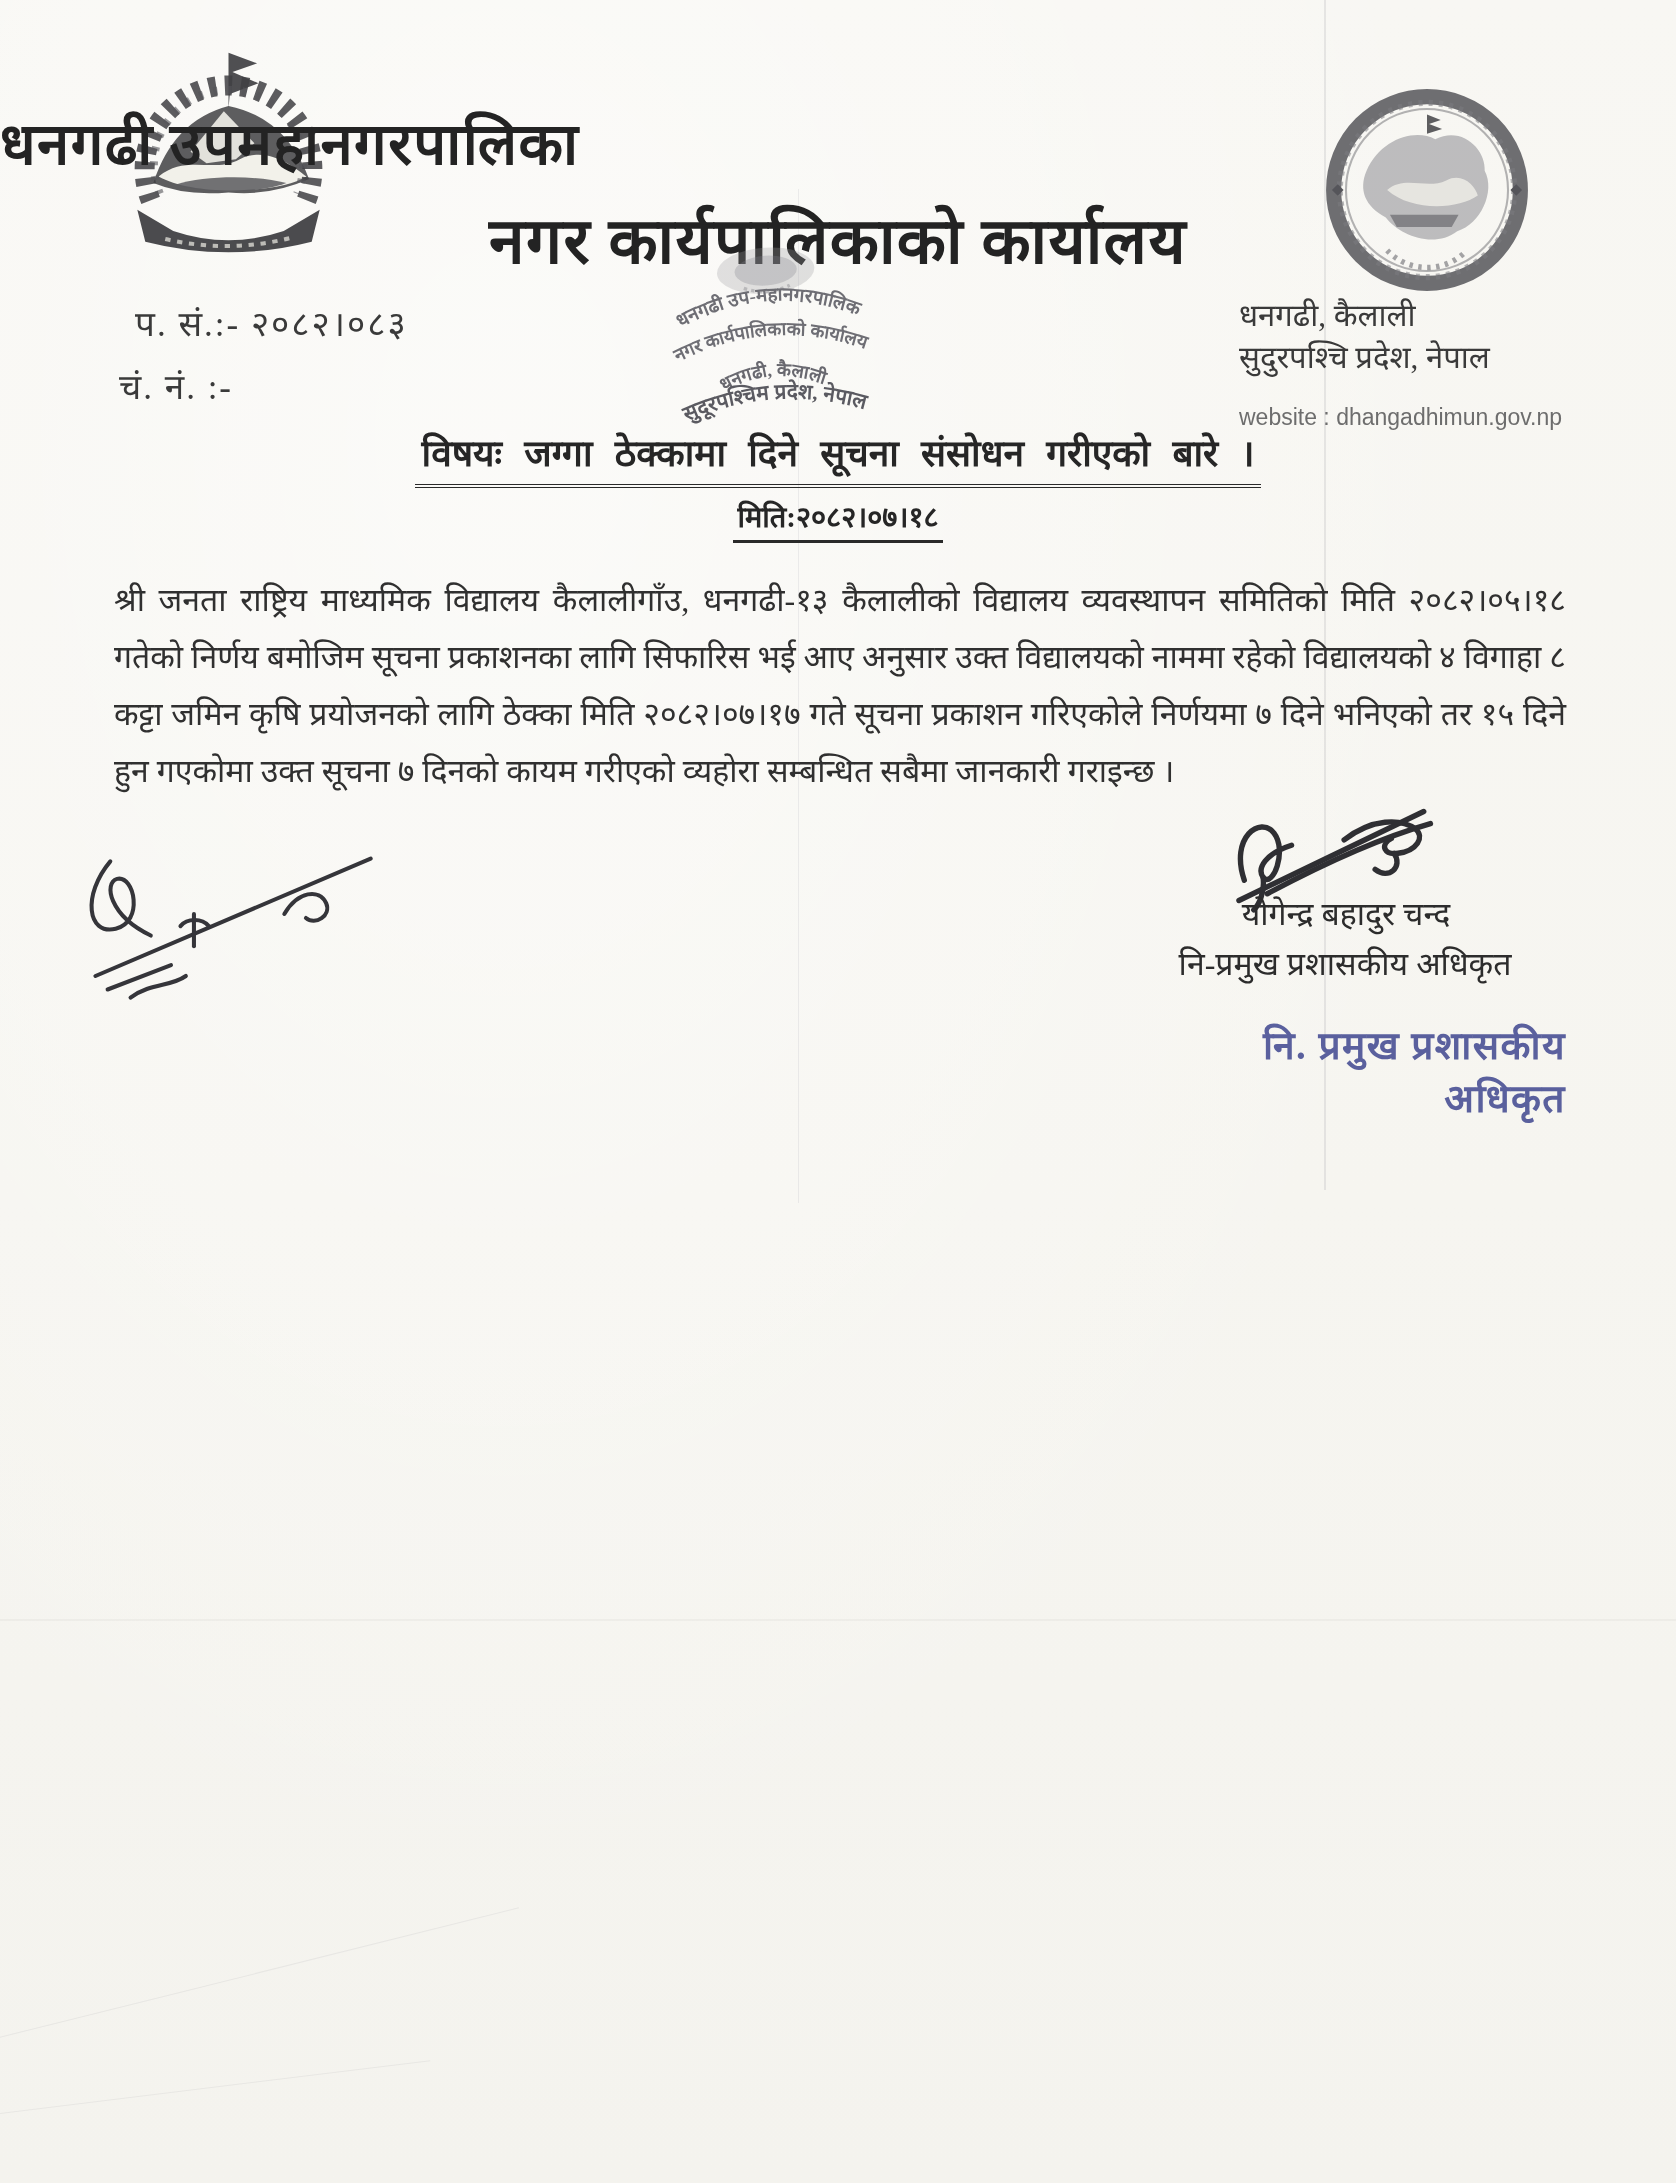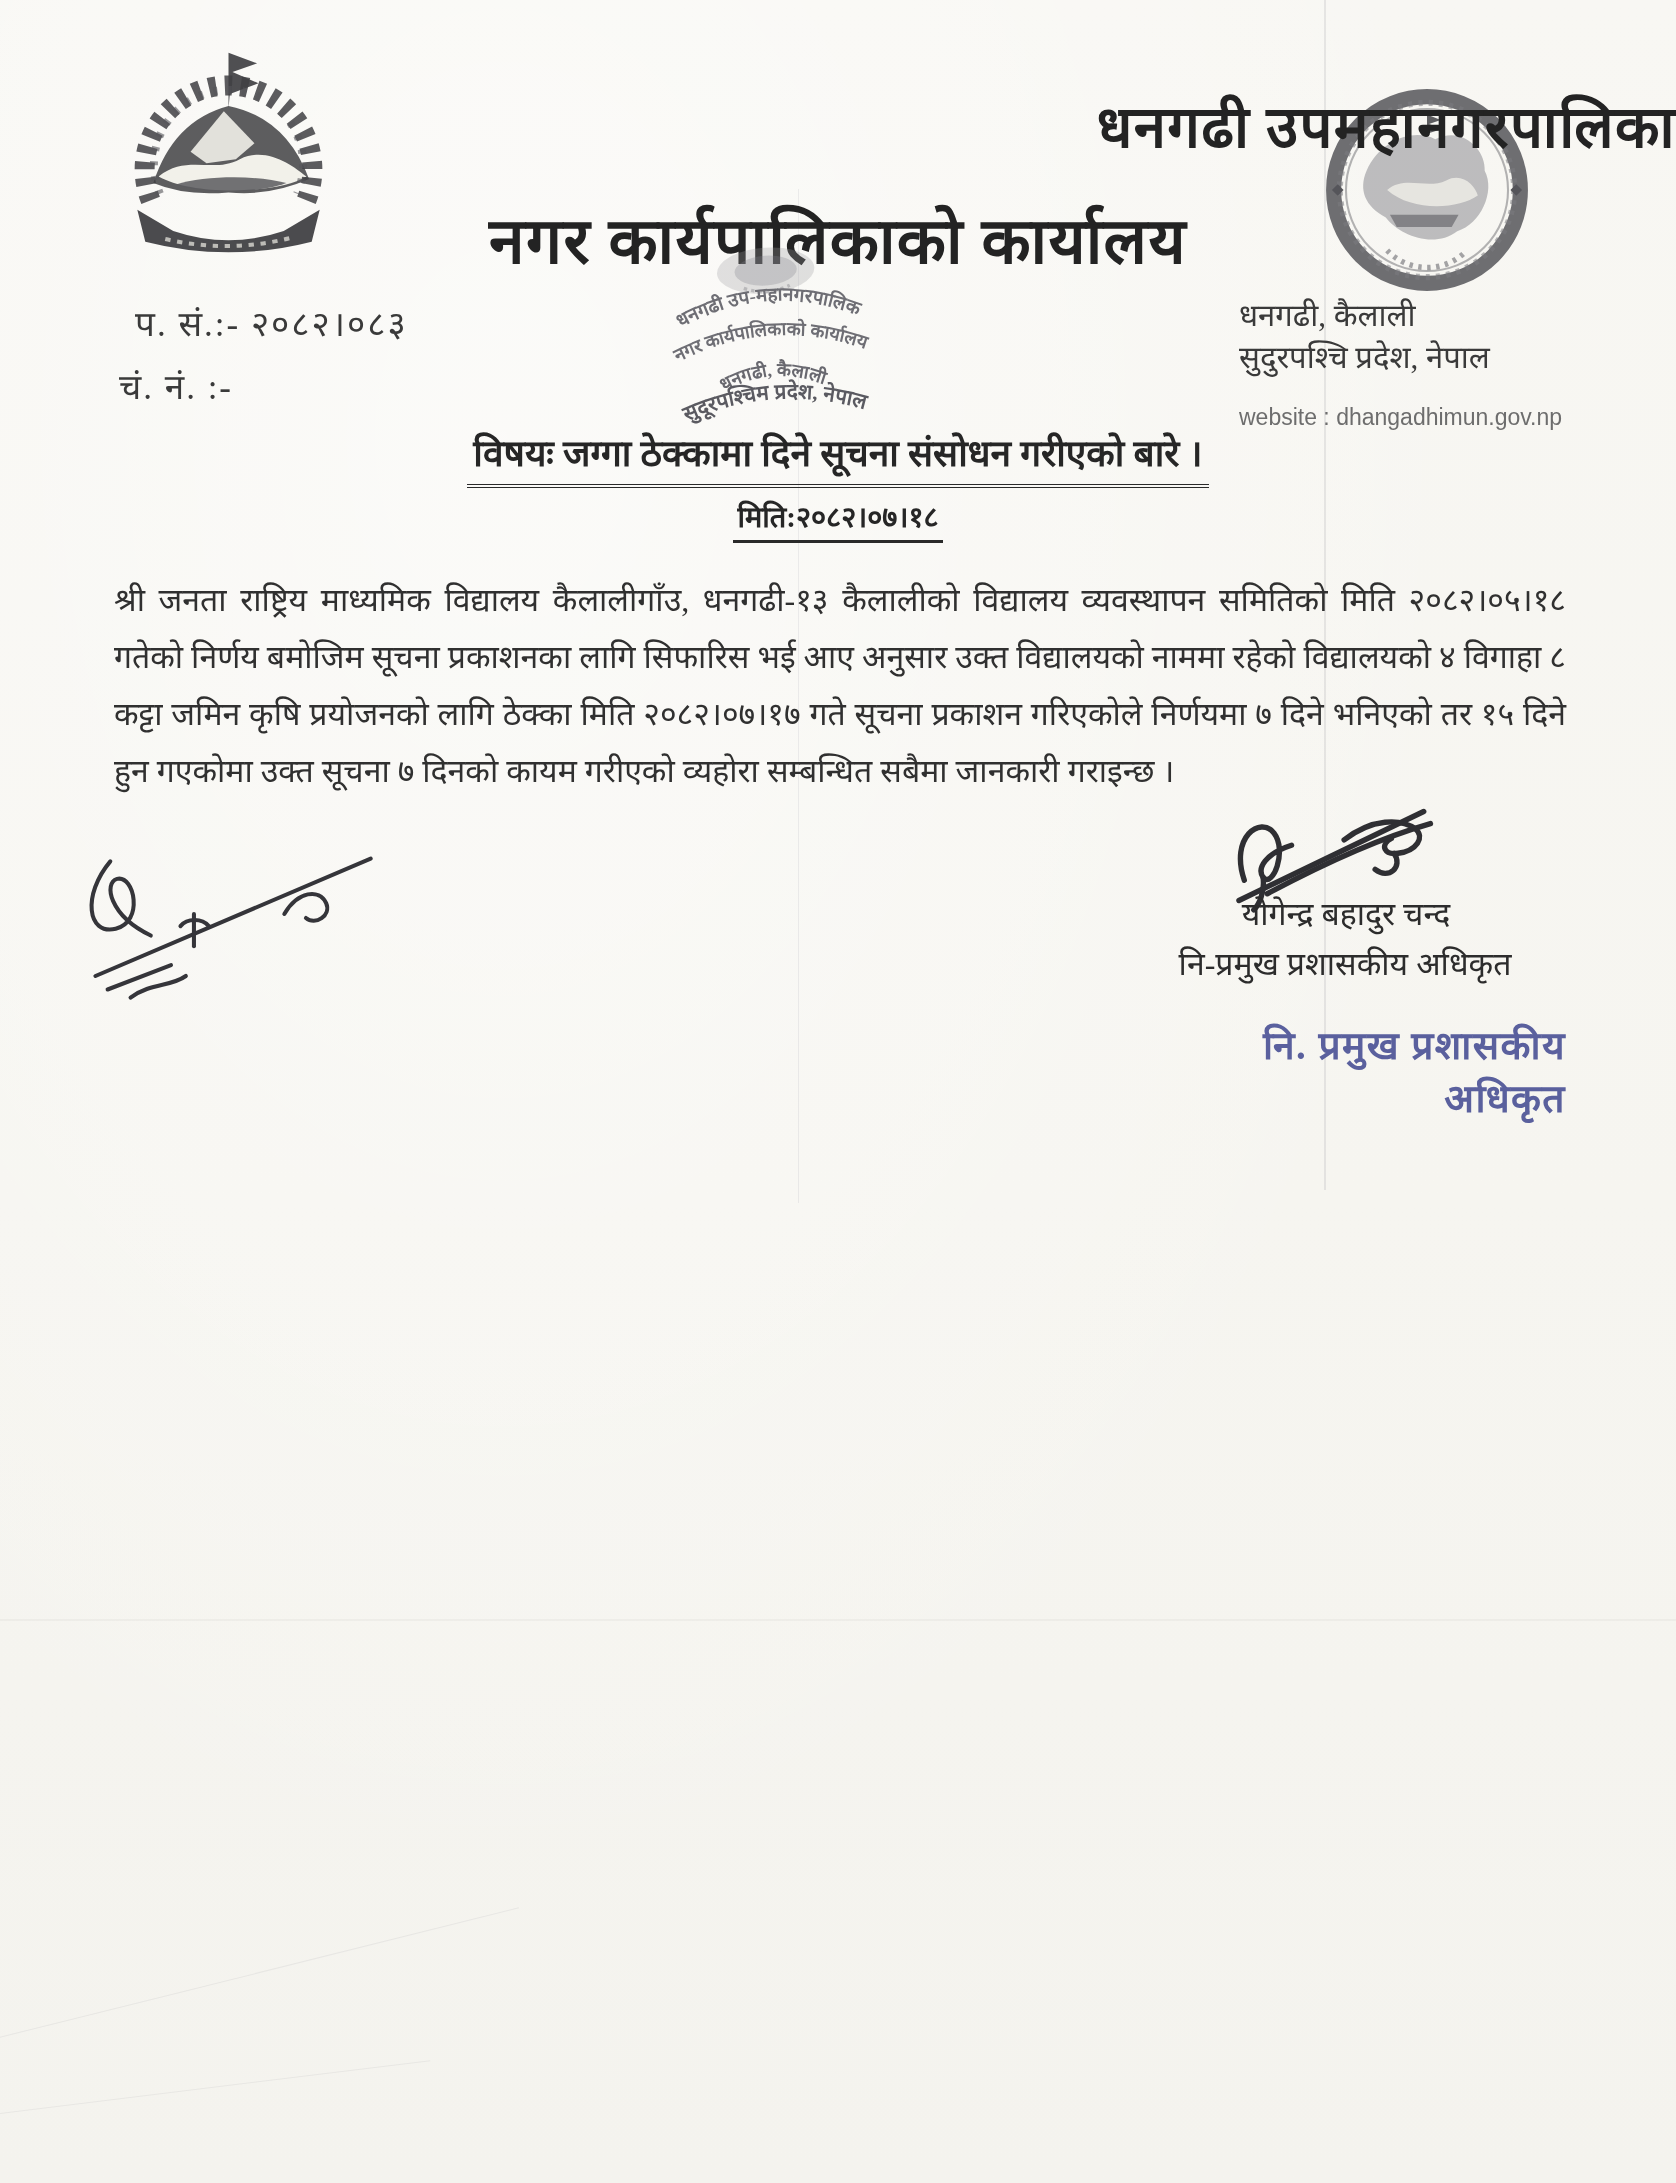--- a/index.html
+++ b/index.html
@@ -18,35 +18,35 @@
   .crease.v1{left:1324px;top:0;width:2px;height:1190px;background:rgba(110,110,125,.14);}
   .crease.v2{left:798px;top:189px;width:1.4px;height:1014px;background:rgba(110,110,125,.10);}
   .crease.h1{left:0;top:1619px;width:100%;height:2px;background:rgba(90,90,100,.05);}
   .crease.d1{left:-81px;top:1981px;width:609px;height:1.4px;background:rgba(90,90,100,.08);transform:rotate(-14deg);}
   .crease.d2{left:-41px;top:2089px;width:473px;height:1.4px;background:rgba(90,90,100,.07);transform:rotate(-7deg);}
 
   .emblem-left{position:absolute;left:112px;top:42px;width:233px;height:213px;}
   .seal-right{position:absolute;left:1324px;top:87px;width:206px;height:206px;}
   .center-stamp{position:absolute;left:612px;top:242px;width:318px;height:210px;transform:rotate(-4deg);opacity:.88;}
 
-  .title1{position:absolute;left:0;top:85px;width:100%;text-align:right;
+  .title1{position:absolute;left:0;top:102px;width:100%;text-align:left;
     font-size:58px;font-weight:700;letter-spacing:1.4px;color:#232323;}
   .title2{position:absolute;left:0;top:195px;width:100%;text-align:center;
     font-size:64px;font-weight:700;letter-spacing:1.4px;color:#232323;}
 
   .ref-no{position:absolute;left:119px;top:299px;font-size:35px;color:#3a3a3a;letter-spacing:2px;margin-left:16px;}
   .dispatch-no{position:absolute;left:119px;top:362px;font-size:35px;color:#3a3a3a;letter-spacing:2px;}
 
   .addr{position:absolute;left:1239px;top:295px;line-height:42px;}
   .addr .l1,.addr .l2{font-size:31px;color:#3a3a3a;}
   .addr .web{font-family:"Liberation Sans","DejaVu Sans",sans-serif;font-size:23px;color:#6d6d6d;margin-top:17px;}
 
   .subject{position:absolute;left:0;top:426px;width:100%;text-align:center;}
   .subject span{display:inline-block;font-size:37px;font-weight:700;color:#262626;
-    padding:0 6.8px 6.8px 6.8px;border-bottom:4px double #2a2a2a;}
+    padding:0 6.8px 6.8px 6.8px;border-bottom:4px double #2a2a2a;font-family:Liberation Mono, monospace;}
   .date-line{position:absolute;left:0;top:496px;width:100%;text-align:center;}
   .date-line span{display:inline-block;font-size:29px;font-weight:700;color:#262626;
     padding:0 4px 5.4px 4px;border-bottom:3.4px solid #2a2a2a;}
 
   .body-text{position:absolute;left:114px;top:572px;width:1452px;
     font-size:32px;line-height:57px;text-align:justify;color:#303030;}
 
   .scribble-left{position:absolute;left:68px;top:833px;width:318px;height:172px;}
   .sign-scribble{position:absolute;left:1224px;top:798px;width:216px;height:118px;}
   .sign-name{position:absolute;left:1170px;top:891px;width:352px;text-align:center;font-size:32px;color:#2c2c2c;}

